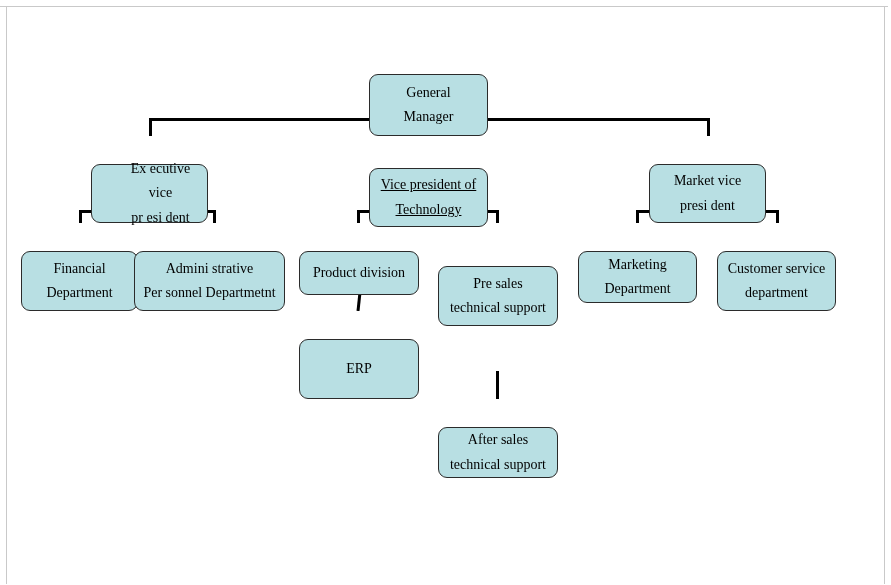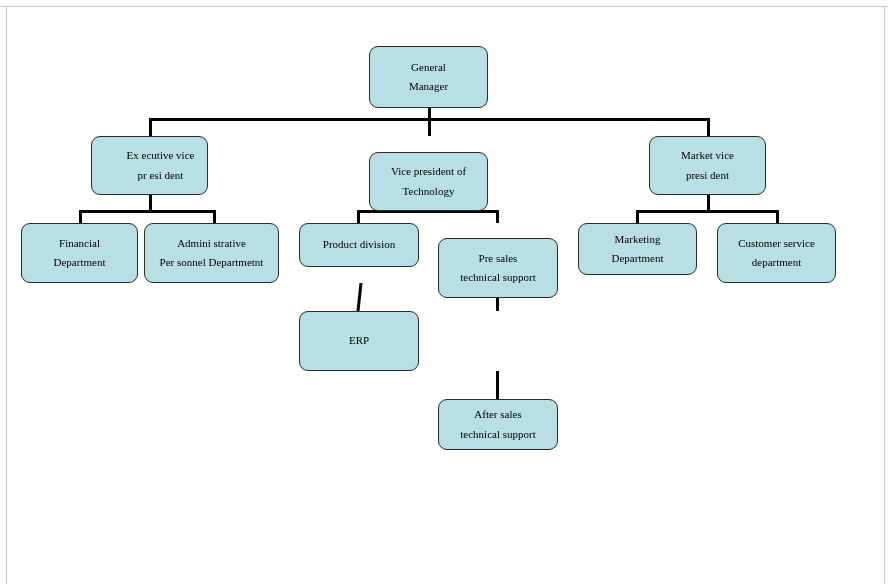--- a/index.html
+++ b/index.html
@@ -39,23 +39,24 @@
     position: absolute;
     box-sizing: border-box;
     background: #b8dfe3;
     border: 1px solid #2b2b2b;
     border-radius: 9px;
     display: flex;
     align-items: center;
     justify-content: center;
     text-align: center;
     color: #000000;
-    font-size: 11px;
+    font-size: 14px;
     line-height: 1.75;
     z-index: 2;
+    margin-top: 28px;
   }
   .node-label {
     display: block;
     padding: 0 4px;
     white-space: pre-line;
   }
 
   
   .conn-v {
     position: absolute;
@@ -118,36 +119,36 @@
   <div class="node" style="left:369px; top:46px; width:119px; height:62px;">
     <span class="node-label">General
 Manager</span>
   </div>
 
   <div class="node" style="left:91px; top:136px; width:117px; height:59px;padding-left:22px;">
     <span class="node-label">Ex ecutive vice
 pr esi dent</span>
   </div>
 
-  <div class="node" style="left:369px; top:152px; width:119px; height:59px;">
+  <div class="node" style="left:369px; top:140px; width:119px; height:59px;text-decoration:underline;">
     <span class="node-label">Vice president of
 Technology</span>
   </div>
 
   <div class="node" style="left:649px; top:136px; width:117px; height:59px;">
     <span class="node-label">Market vice
 presi dent</span>
   </div>
 
   <div class="node" style="left:21px; top:223px; width:117px; height:60px;">
     <span class="node-label">Financial
 Department</span>
   </div>
 
-  <div class="node" style="left:144px; top:223px; width:135px; height:60px;text-align:center;">
+  <div class="node" style="left:134px; top:223px; width:151px; height:60px;text-align:center;">
     <span class="node-label">Admini strative
 Per sonnel Departmetnt</span>
   </div>
 
   <div class="node" style="left:299px; top:223px; width:120px; height:44px;">
     <span class="node-label">Product division</span>
   </div>
 
   <div class="node" style="left:438px; top:238px; width:120px; height:60px;align-items:center;">
     <span class="node-label">Pre sales

